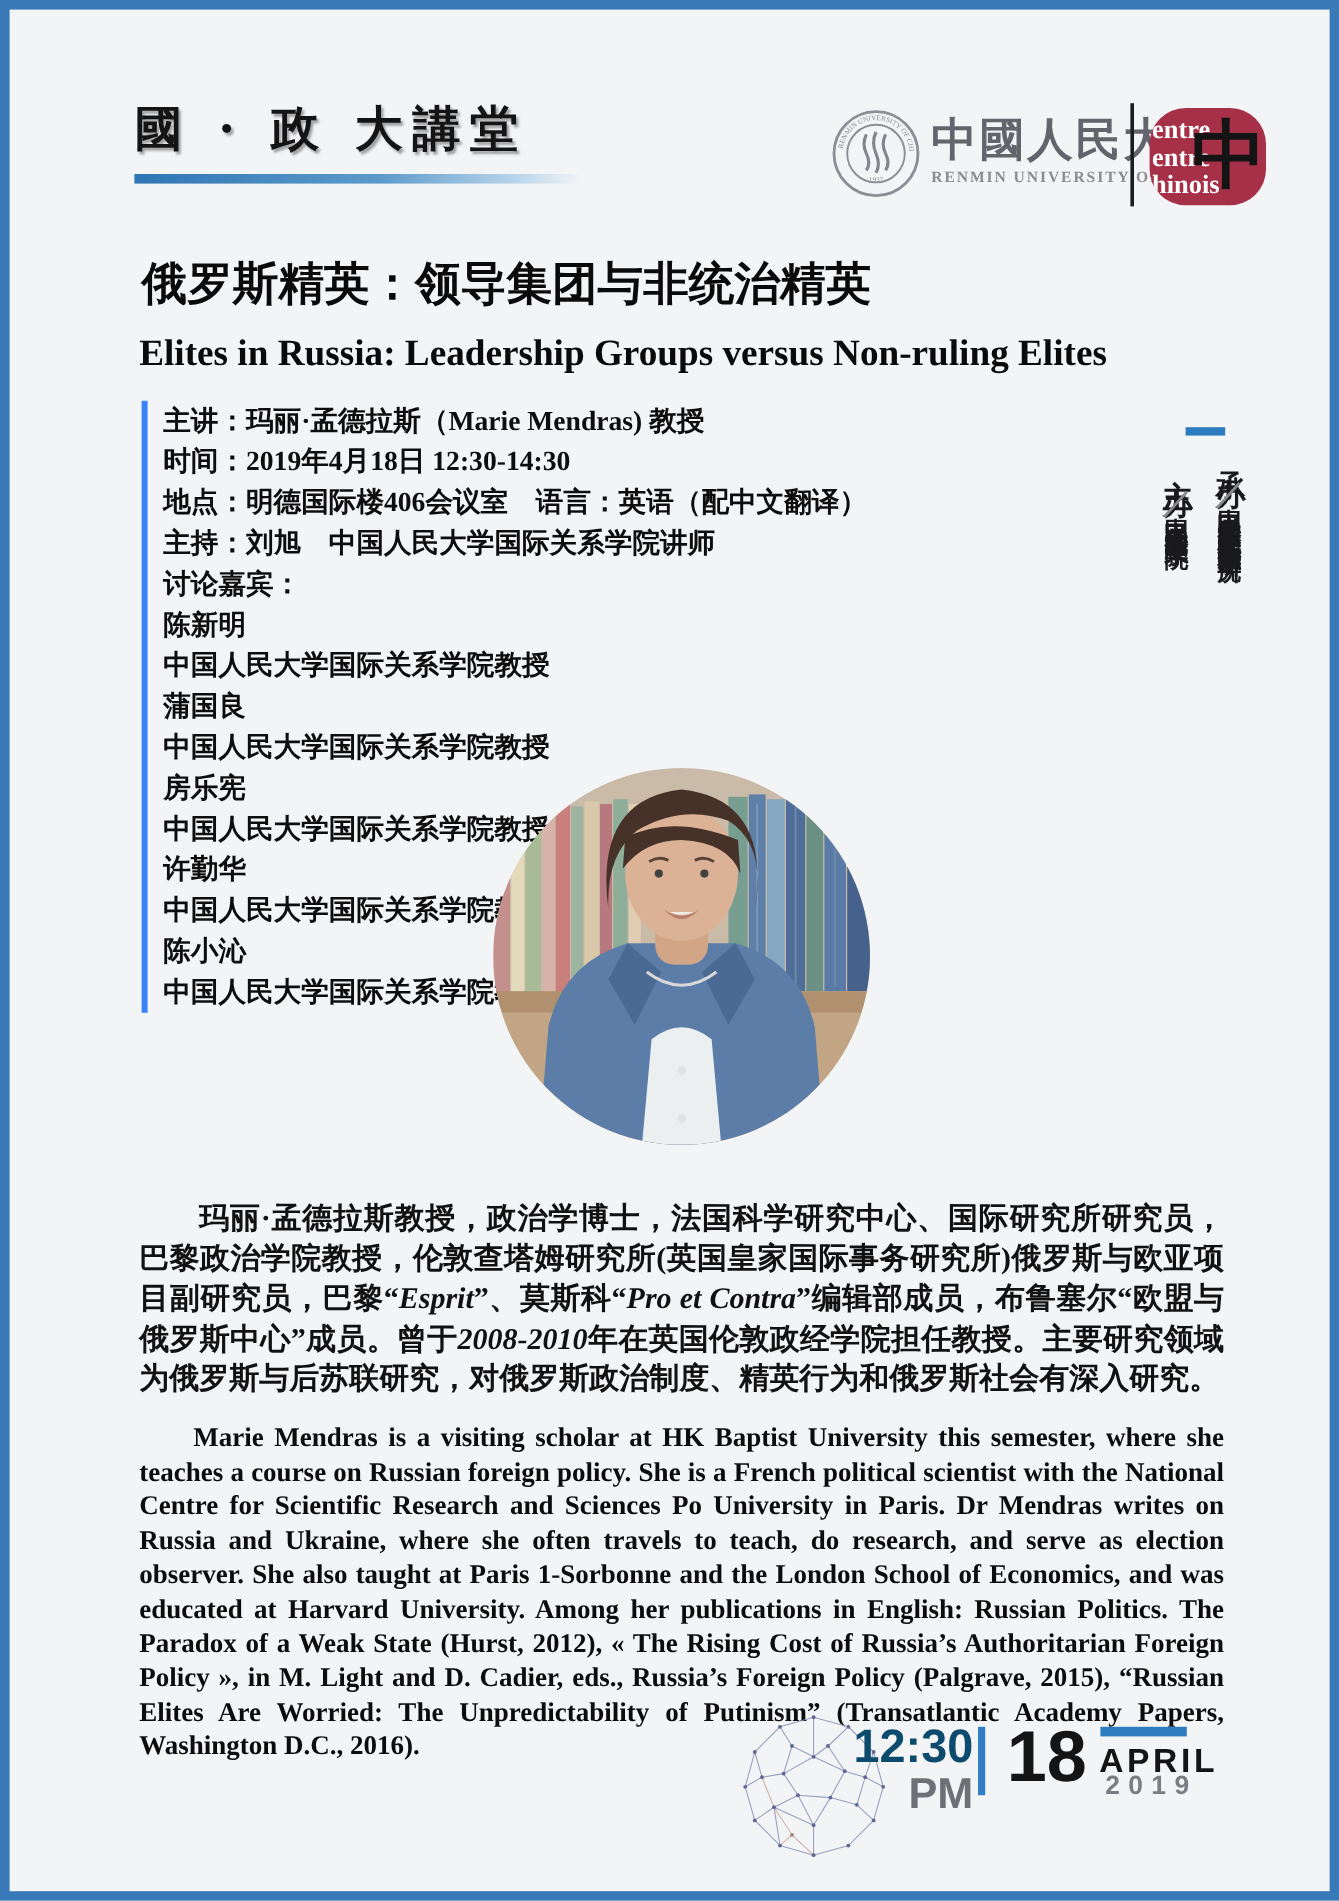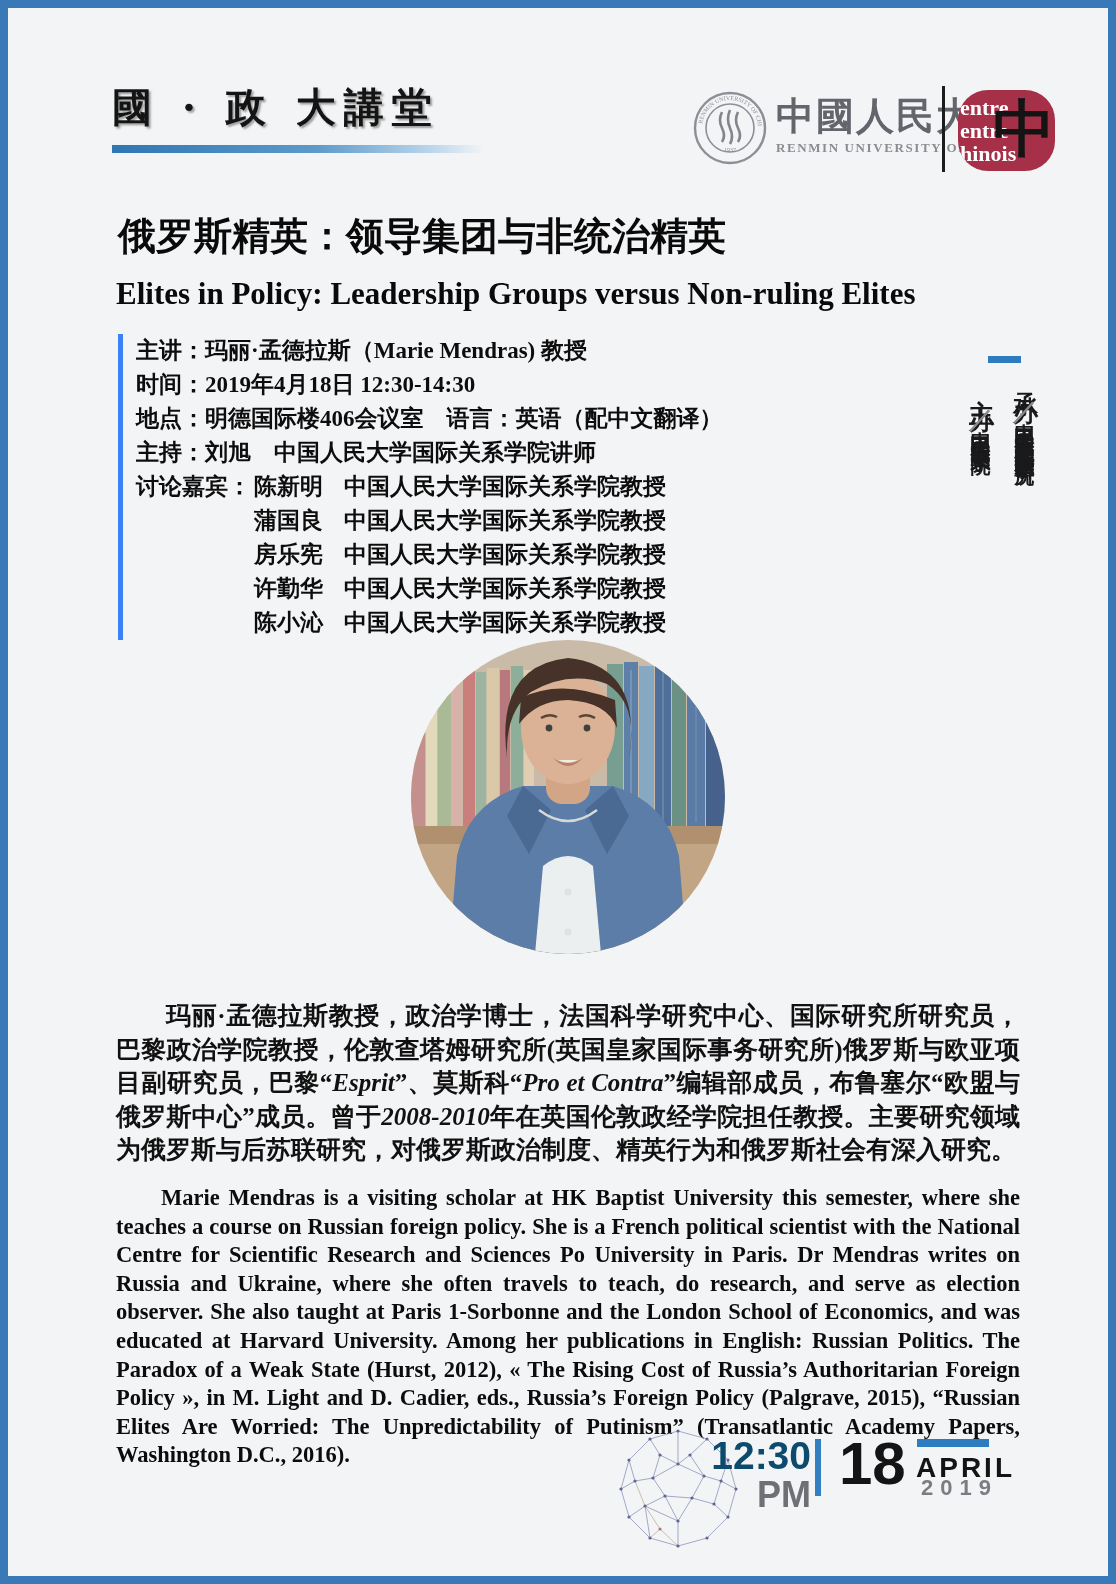--- a/index.html
+++ b/index.html
@@ -32,21 +32,21 @@
     font-weight:bold;color:#fff;font-family:"Liberation Serif",serif;}
   .cfc-char{position:absolute;right:0px;top:2px;font-size:62px;font-weight:bold;color:#141414;
     font-family:"DejaVu Serif",serif;line-height:74px;}
   
   .title-zh{position:absolute;left:110px;top:203px;font-size:38px;font-weight:900;
     font-family:"DejaVu Sans","Liberation Sans",sans-serif;letter-spacing:0px;color:#0a0a0a;white-space:nowrap;}
   .title-en{position:absolute;left:108px;top:268px;font-size:31px;font-weight:bold;color:#0a0a0a;white-space:nowrap;}
   
   .details{position:absolute;left:110px;top:326px;border-left:5px solid #3b82f6;padding-left:13px;width:720px;}
   .d-row{font-size:23px;font-weight:bold;line-height:34px;white-space:nowrap;}
-  .g-row{display:flex;}
+  .g-row{display:flex;flex-direction:column;}
   .g-label{display:inline-block;width:118px;}
   .g-name{display:inline-block;width:90px;}
   .g-title{display:inline-block;}
   
   .org-tick{position:absolute;right:87px;top:348px;width:33px;height:7px;background:#2e7cc0;}
   .org-col{position:absolute;writing-mode:vertical-rl;text-orientation:upright;
     font-weight:bold;color:#1a1a1c;font-family:"DejaVu Sans","Liberation Sans",sans-serif;}
   .org-undertaker{right:66px;top:364px;}
   .org-host{right:110px;top:372px;}
   .org-label{font-size:25px;letter-spacing:6px;}
@@ -108,21 +108,21 @@
   <div class="cfc">
     <div class="cfc-lines">
       <div>entre</div>
       <div>entre</div>
       <div>hinois</div>
     </div>
     <div class="cfc-char">中</div>
   </div>
 
   <div class="title-zh">俄罗斯精英：领导集团与非统治精英</div>
-  <div class="title-en">Elites in Policy: Leadership Groups versus Non-ruling Elites</div>
+  <div class="title-en">Elites in Russia: Leadership Groups versus Non-ruling Elites</div>
 
   <div class="details">
     <div class="d-row">
       <span>主讲：</span><span>玛丽·孟德拉斯（Marie Mendras) 教授</span>
     </div>
     <div class="d-row">
       <span>时间：</span><span>2019年4月18日 12:30-14:30</span>
     </div>
     <div class="d-row">
       <span>地点：</span><span>明德国际楼406会议室　语言：英语（配中文翻译）</span>

